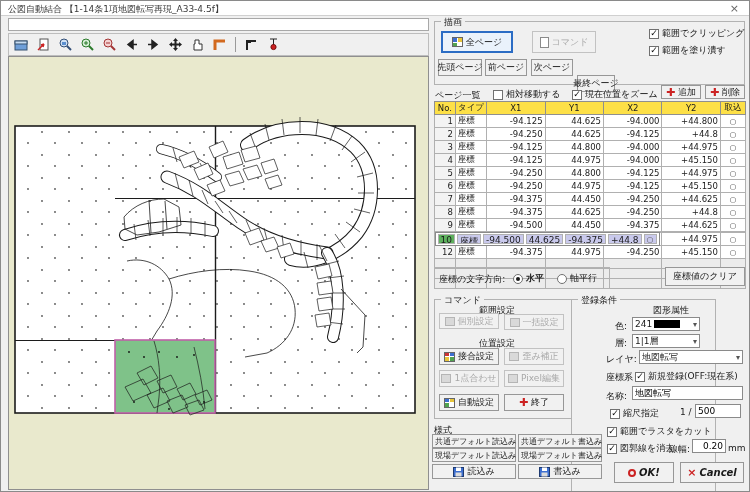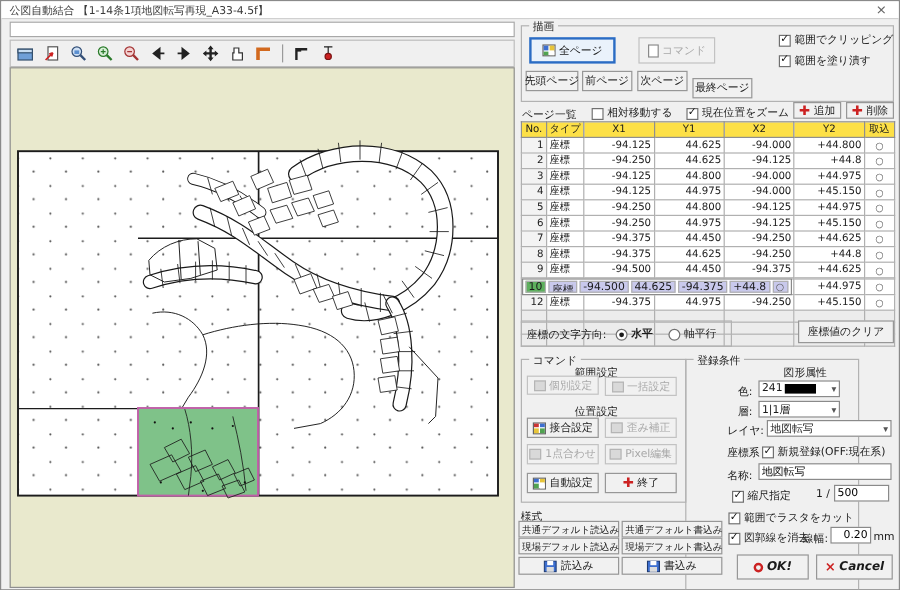--- a/index.html
+++ b/index.html
@@ -268,21 +268,21 @@
     <span class="cb" data-checked="true"></span>
     <span>範囲でクリッピング</span>
   </div>
   <div class="cbrow" style="left:648px; top:43px;">
     <span class="cb" data-checked="true"></span>
     <span>範囲を塗り潰す</span>
   </div>
   <div class="btn" style="left:437px; top:58px; width:44px; height:17px;">先頭ページ</div>
   <div class="btn" style="left:484px; top:58px; width:42px; height:17px;">前ページ</div>
   <div class="btn" style="left:530px; top:58px; width:42px; height:17px;">次ページ</div>
-  <div class="btn" style="left:576px; top:64px; width:50px; height:17px;">最終ページ</div>
+  <div class="btn" style="left:576px; top:74px; width:38px; height:17px;">最終ページ</div>
 
   <span class="albl" style="left:434px; top:88px;">ページ一覧</span>
   <div class="cbrow" style="left:492px; top:87px;">
     <span class="cb"></span>
     <span>相対移動する</span>
   </div>
   <div class="cbrow" style="left:571px; top:87px;">
     <span class="cb" data-checked="true"></span>
     <span>現在位置をズーム</span>
   </div>

